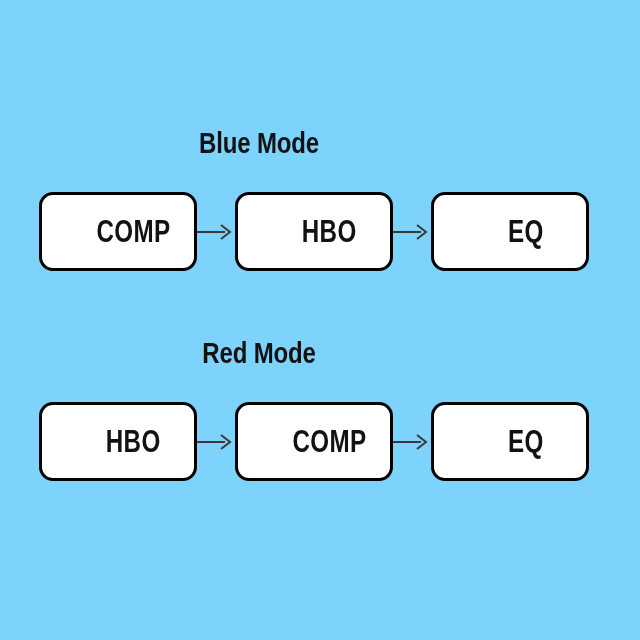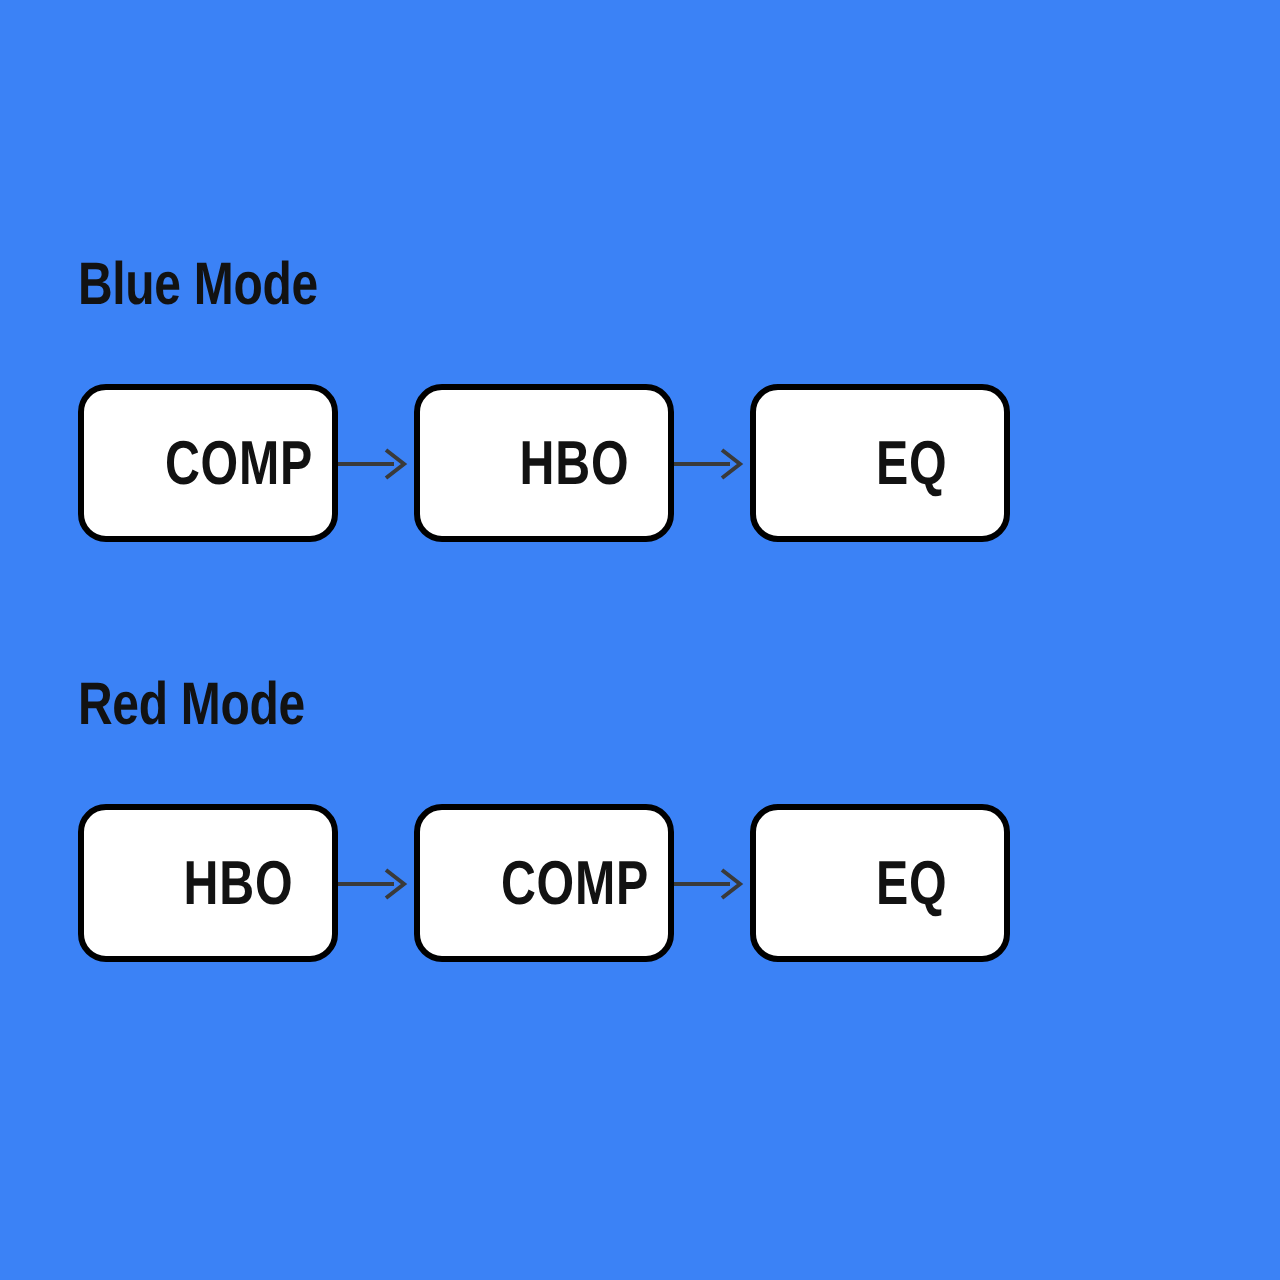--- a/index.html
+++ b/index.html
@@ -11,21 +11,22 @@
     height: 640px;
     background: #ffffff;
     font-family: "Liberation Sans", sans-serif;
     overflow: hidden;
   }
 
   #canvas {
     position: relative;
     width: 640px;
     height: 640px;
-    background: #3b82f6;
+    background: #7dd3fc;
+    text-align: center;
   }
 
   
   .section {
     position: absolute;
     left: 39px;
     width: 550px;
   }
   .section-blue { top: 126px; }
   .section-red  { top: 336px; }
@@ -49,21 +50,21 @@
     position: absolute;
     left: 0;
     top: 66px;
     display: flex;
     flex-direction: row;
     align-items: center;
   }
 
   .node {
     box-sizing: border-box;
-    width: 130px;
+    width: 158px;
     height: 79px;
     border: 3px solid #000000;
     border-radius: 14px;
     background: #ffffff;
     display: flex;
     align-items: center;
     justify-content: center;
     padding-left: 31px;
   }
 

